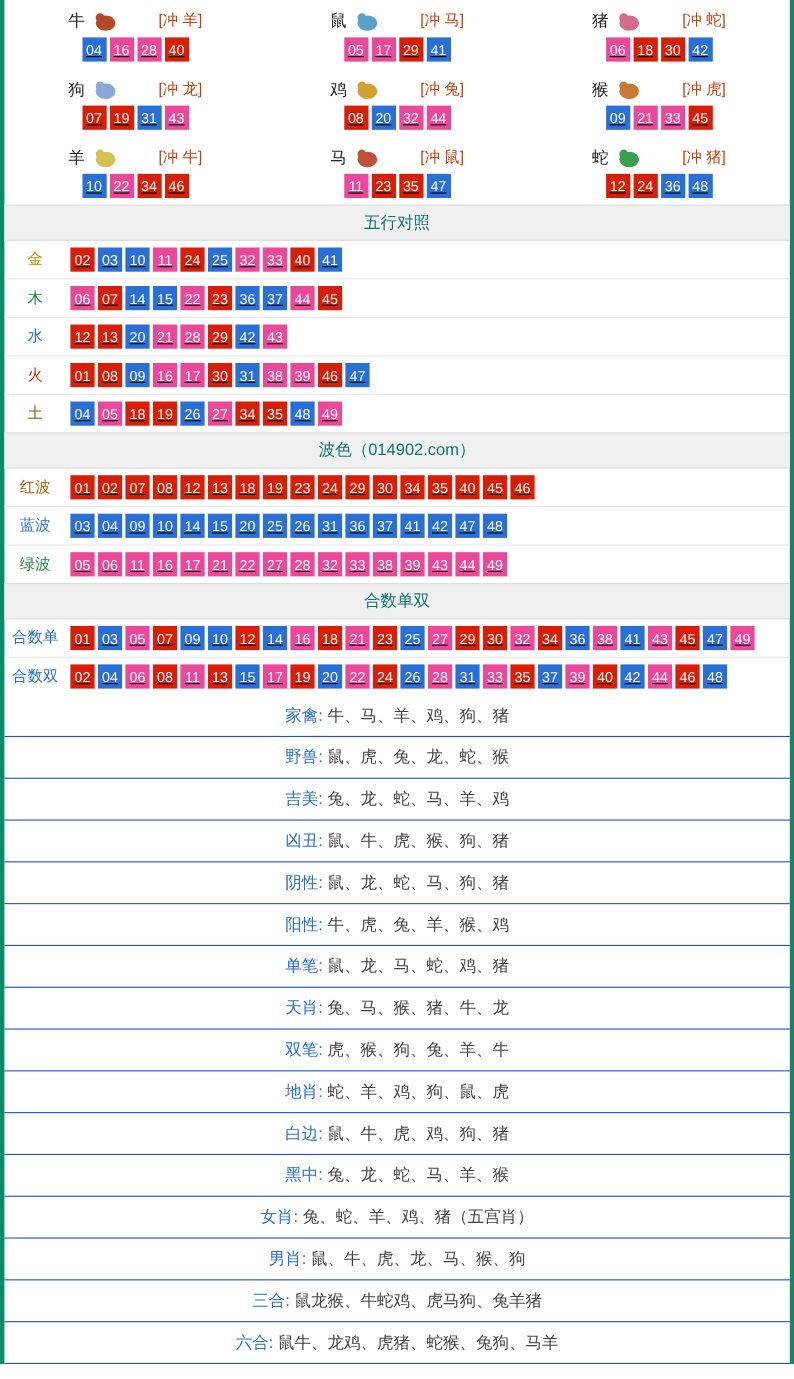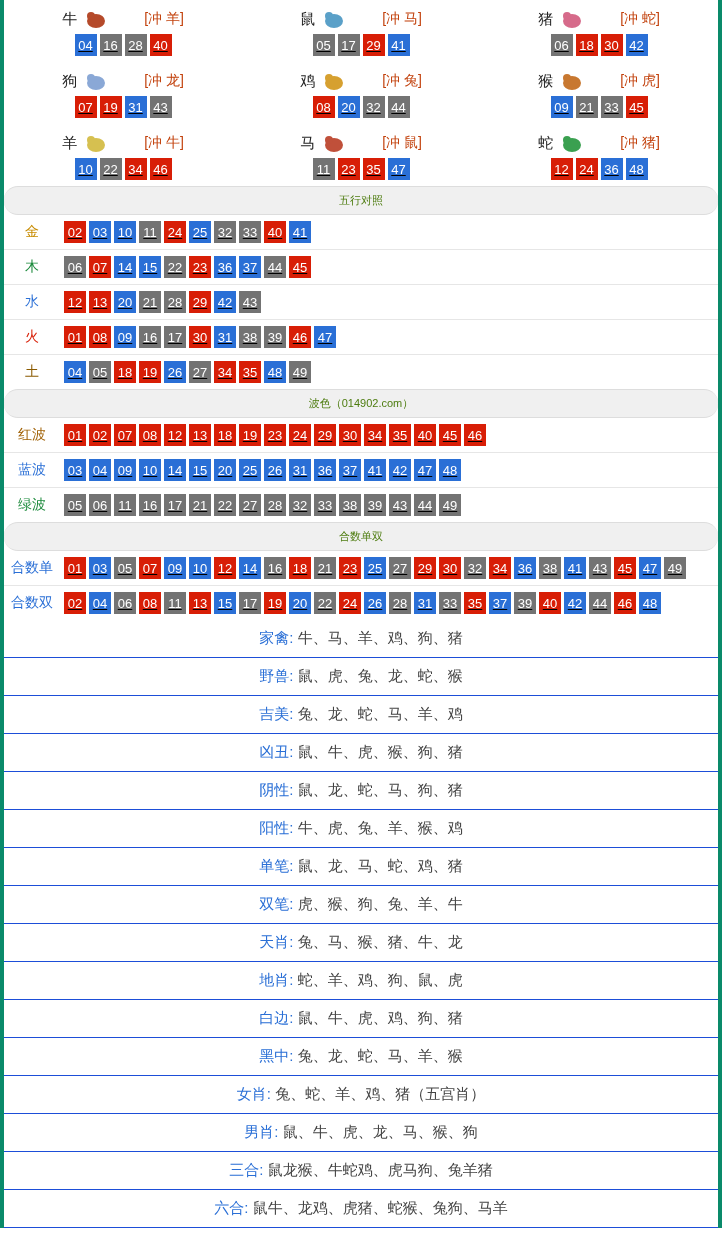--- a/index.html
+++ b/index.html
@@ -7,22 +7,22 @@
 .wrap { border-left: 4px solid #0a8a6a; border-right: 4px solid #0a8a6a; width: 722px; }
 .zodiac-grid { display: grid; grid-template-columns: repeat(3, 1fr); }
 .z-cell { text-align: center; padding: 8px 0 6px; }
 .z-head { display: flex; align-items: center; justify-content: center; gap: 4px; margin-bottom: 4px; }
 .z-name { font-size: 15px; color: #222; }
 .z-conf { font-size: 14px; color: #c2410c; margin-left: 29px; }
 .balls { display: flex; justify-content: center; gap: 3px; flex-wrap: wrap; text-decoration: underline; }
 .ball { display: inline-flex; width: 22px; height: 22px; align-items: center; justify-content: center; color: #fff; font-size: 13px; font-weight: 500; }
 .b-red { background: #d81e06; }
 .b-blue { background: #2a6fd6; }
-.b-green { background: #737373; }
-.sec-h { background: #f0f0f0; text-align: center; padding: 6px 0; border-top: 1px solid #ddd; border-bottom: 1px solid #ddd; font-size: 11px; color: #4d7c0f; border-radius: 14px; }
+.b-green { background: #ec4899; }
+.sec-h { background: #f0f0f0; text-align: center; padding: 6px 0; border-top: 1px solid #ddd; border-bottom: 1px solid #ddd; font-size: 15px; color: #0f766e; }
 .row { display: flex; align-items: center; border-bottom: 1px solid #e6e6e6; }
 .row:last-child { border-bottom: none; }
 .row .lab { width: 56px; text-align: center; font-size: 14px; padding: 8px 0; }
 .row .val { flex: 1; padding: 6px 4px; }
 .lab-gold { color: #c78b00; }
 .lab-wood { color: #1c8a3c; }
 .lab-water { color: #2a6fd6; }
 .lab-fire { color: #d81e06; }
 .lab-earth { color: #8a5a00; }
 .lab-red { color: #a16207; }
@@ -413,22 +413,22 @@
     </div>
 
 <div id="sx-rows">
       <div class="sx-row"><span class="sx-l">家禽:</span> <span>牛、马、羊、鸡、狗、猪</span></div>
       <div class="sx-row"><span class="sx-l">野兽:</span> <span>鼠、虎、兔、龙、蛇、猴</span></div>
       <div class="sx-row"><span class="sx-l">吉美:</span> <span>兔、龙、蛇、马、羊、鸡</span></div>
       <div class="sx-row"><span class="sx-l">凶丑:</span> <span>鼠、牛、虎、猴、狗、猪</span></div>
       <div class="sx-row"><span class="sx-l">阴性:</span> <span>鼠、龙、蛇、马、狗、猪</span></div>
       <div class="sx-row"><span class="sx-l">阳性:</span> <span>牛、虎、兔、羊、猴、鸡</span></div>
       <div class="sx-row"><span class="sx-l">单笔:</span> <span>鼠、龙、马、蛇、鸡、猪</span></div>
+      <div class="sx-row"><span class="sx-l">天肖:</span> <span>兔、马、猴、猪、牛、龙</span></div>
       <div class="sx-row"><span class="sx-l">双笔:</span> <span>虎、猴、狗、兔、羊、牛</span></div>
-      <div class="sx-row"><span class="sx-l">天肖:</span> <span>兔、马、猴、猪、牛、龙</span></div>
       <div class="sx-row"><span class="sx-l">地肖:</span> <span>蛇、羊、鸡、狗、鼠、虎</span></div>
       <div class="sx-row"><span class="sx-l">白边:</span> <span>鼠、牛、虎、鸡、狗、猪</span></div>
       <div class="sx-row"><span class="sx-l">黑中:</span> <span>兔、龙、蛇、马、羊、猴</span></div>
       <div class="sx-row"><span class="sx-l">女肖:</span> <span>兔、蛇、羊、鸡、猪（五宫肖）</span></div>
       <div class="sx-row"><span class="sx-l">男肖:</span> <span>鼠、牛、虎、龙、马、猴、狗</span></div>
       <div class="sx-row"><span class="sx-l">三合:</span> <span>鼠龙猴、牛蛇鸡、虎马狗、兔羊猪</span></div>
       <div class="sx-row"><span class="sx-l">六合:</span> <span>鼠牛、龙鸡、虎猪、蛇猴、兔狗、马羊</span></div>
     </div>
 
 </div>

